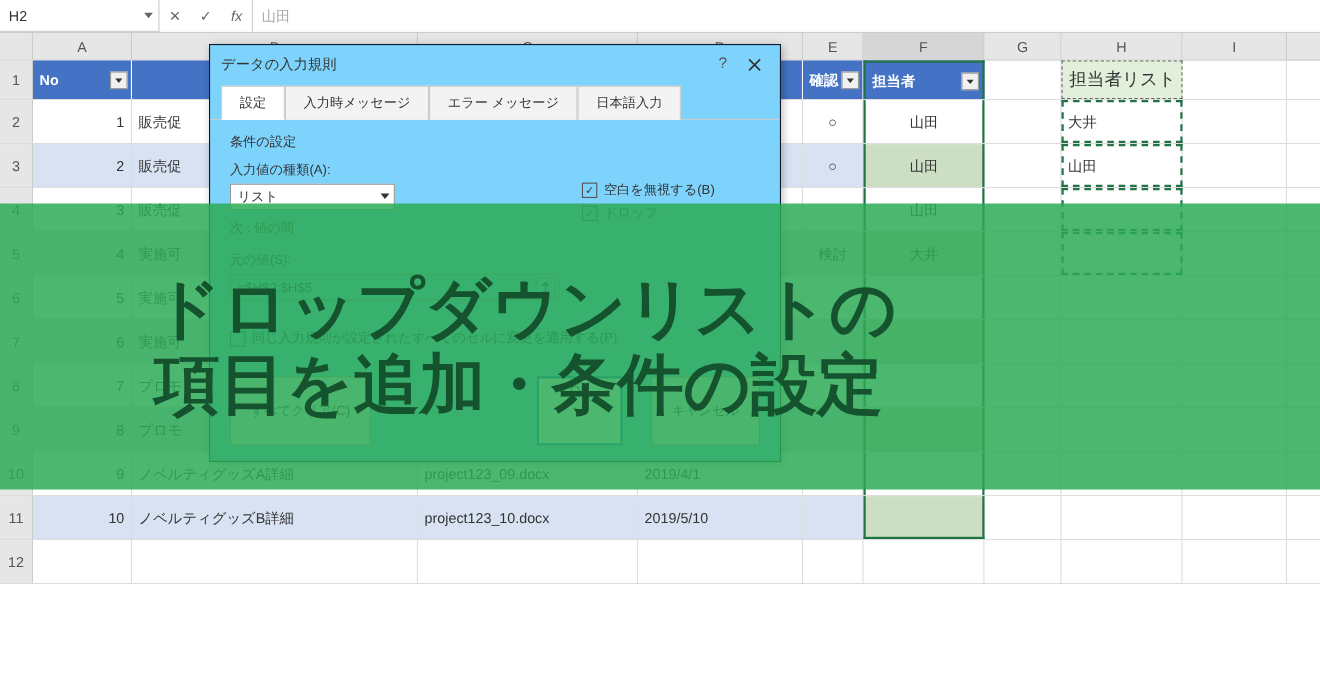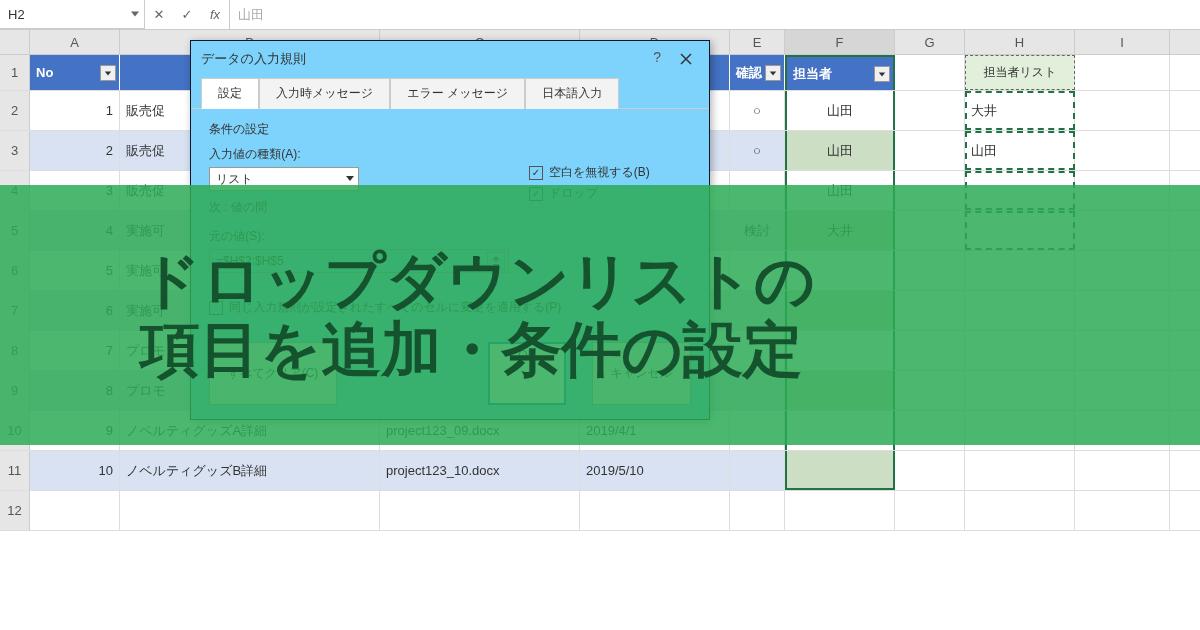--- a/index.html
+++ b/index.html
@@ -33,21 +33,21 @@
   .row.band .c.tcell { background: #d9e2f3; }
   .c.tcell { background: #fff; }
   .tcell.num { justify-content: flex-end; }
   .tcell.ctr { justify-content: center; }
 
   .col-f-sel { border-left: 2px solid #217346; border-right: 2px solid #217346; }
   .row.hdr .col-f-sel { border-top: 2px solid #217346; }
   .fcell { background: #e2efda; }
   .row.band .c.fcell { background: #ccdfc5; }
 
-  .h-hdr-cell { background: #e2efda; border: 1px dashed #666; justify-content: center; font-size: 12px; }
+  .h-hdr-cell { background: #e2efda; border: 1px dashed #666; font-size: 16px; }
   .h-range { outline: 2px dashed #217346; outline-offset: -2px; }
 
   
   .dialog { position: absolute; left: 190px; top: 40px; width: 520px; background: #7dd3fc; border: 1px solid #0f172a; box-shadow: 2px 2px 8px rgba(0,0,0,.3); z-index: 10; }
   .dlg-title { height: 36px; display: flex; align-items: center; padding: 0 10px; position: relative; font-size: 13px; }
   .dlg-title .qmark { position: absolute; right: 48px; top: 8px; font-size: 14px; color: #555; }
   .dlg-title .xmark { position: absolute; right: 10px; top: 6px; width: 26px; height: 24px; display: flex; align-items: center; justify-content: center; }
   .dlg-tabs { display: flex; gap: 0; padding: 0 10px; }
   .dlg-tab { padding: 6px 16px; border: 1px solid #ccc; border-bottom: none; background: #f3f3f3; font-size: 12px; position: relative; top: 1px; }
   .dlg-tab.active { background: #fff; border-bottom: 1px solid #fff; z-index: 1; }

